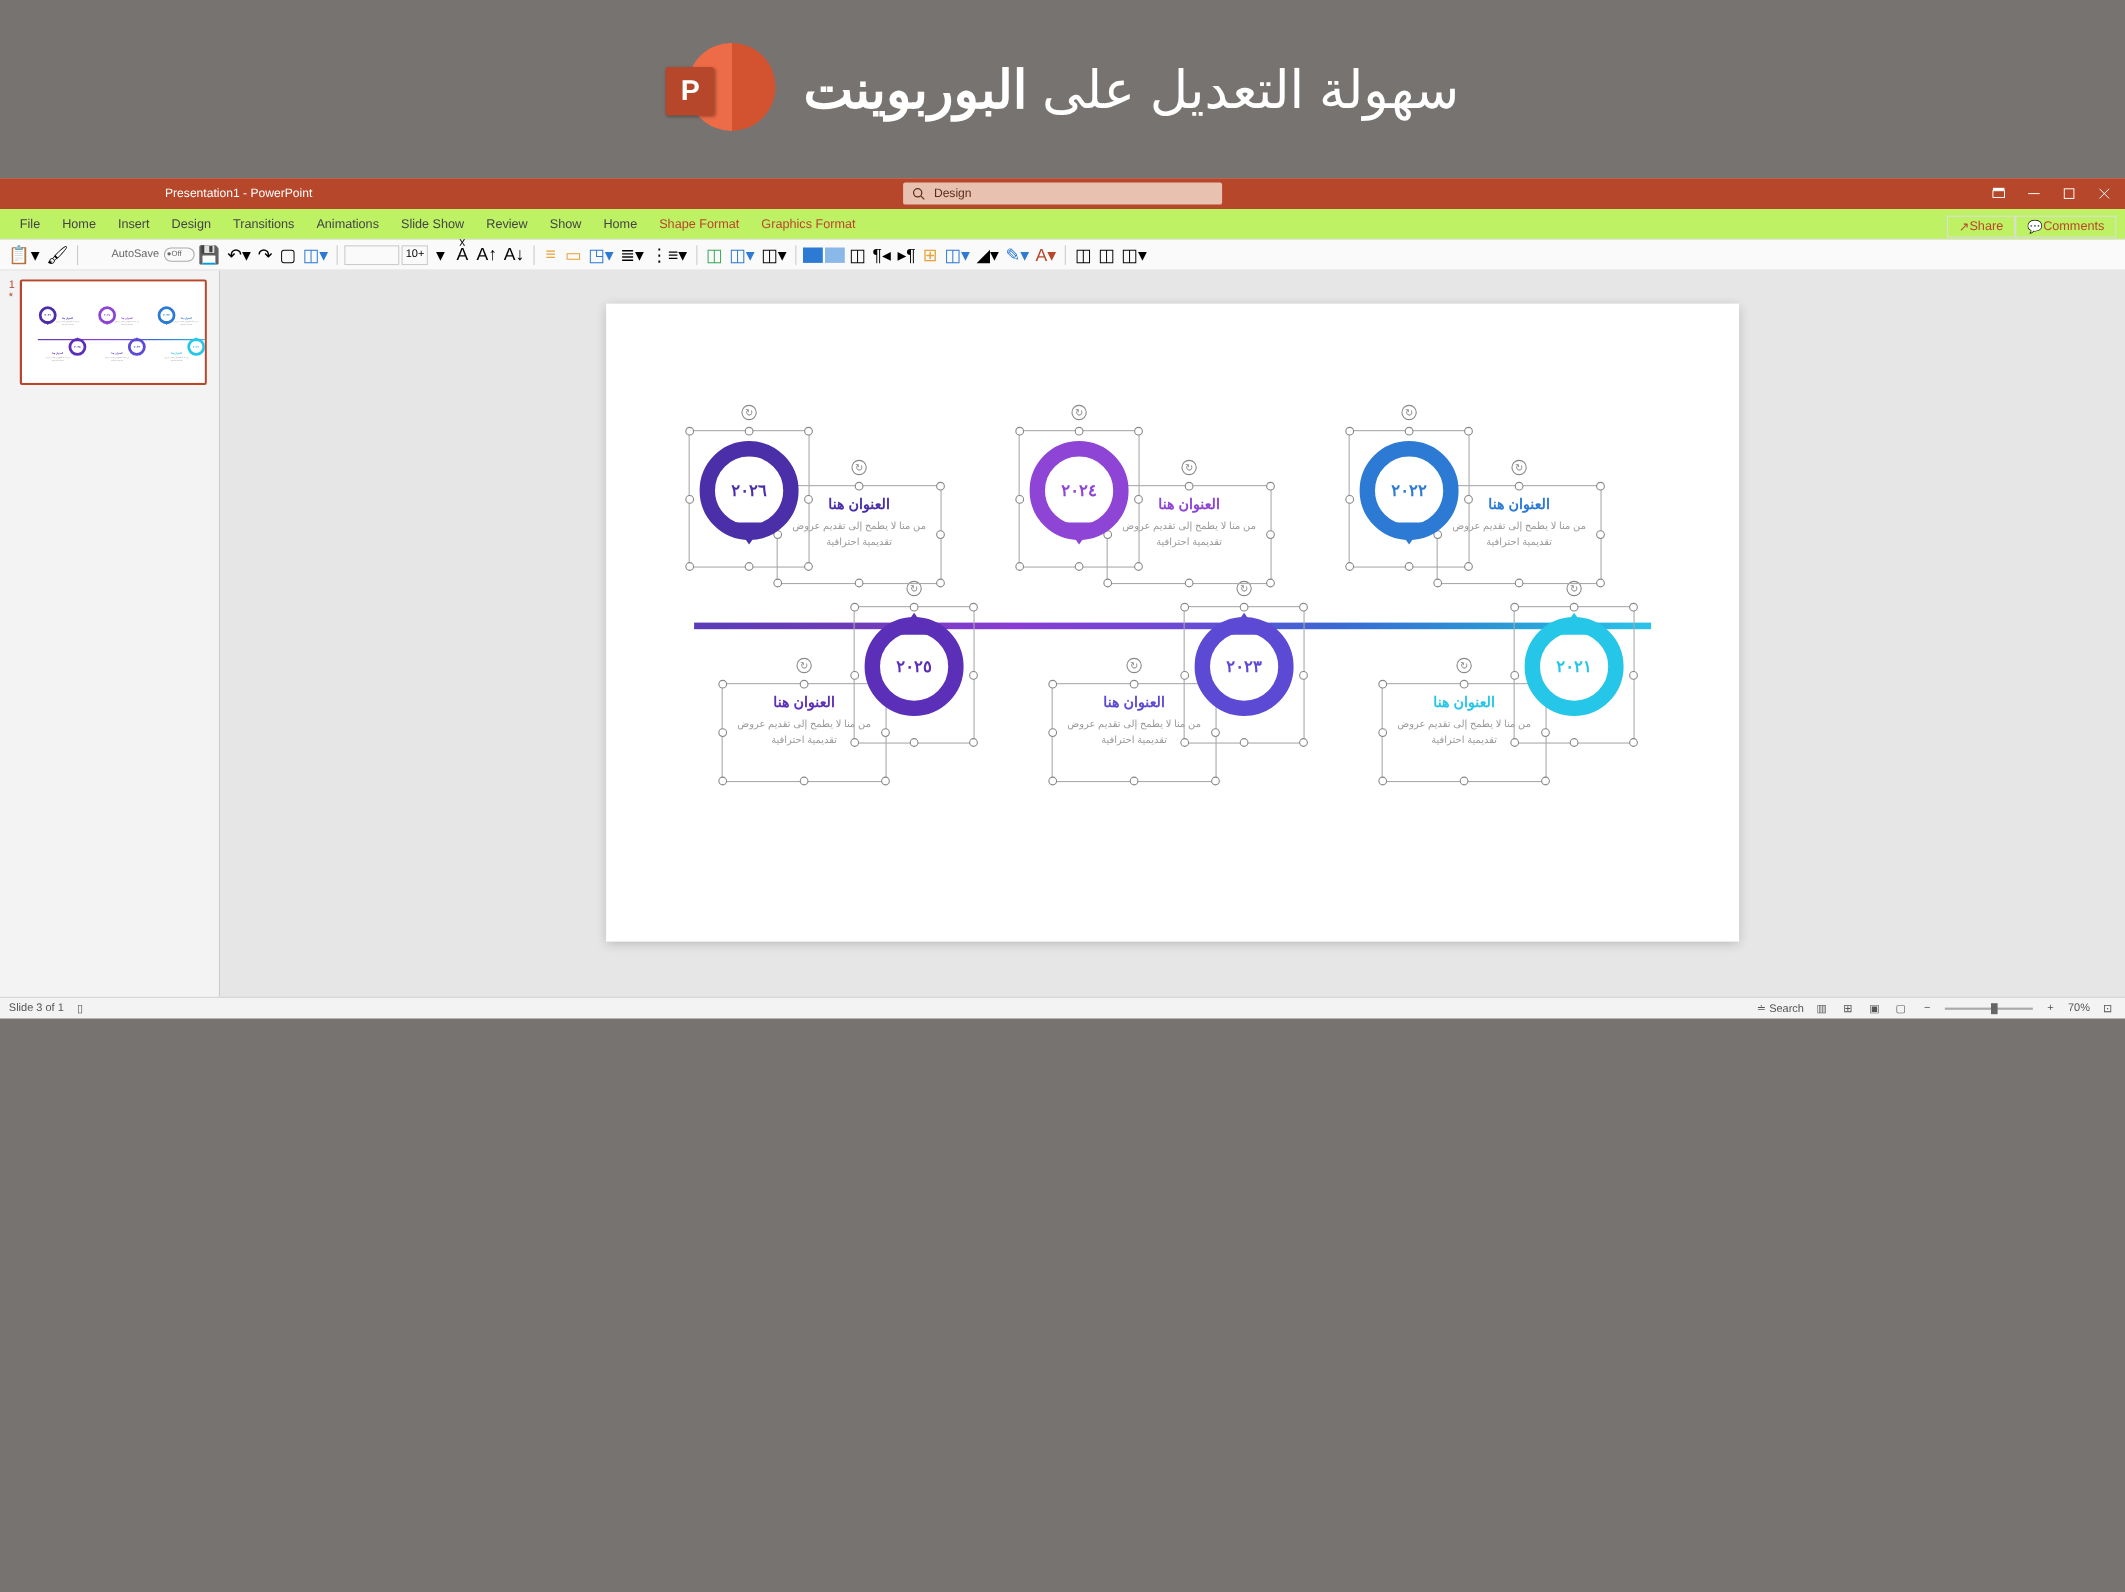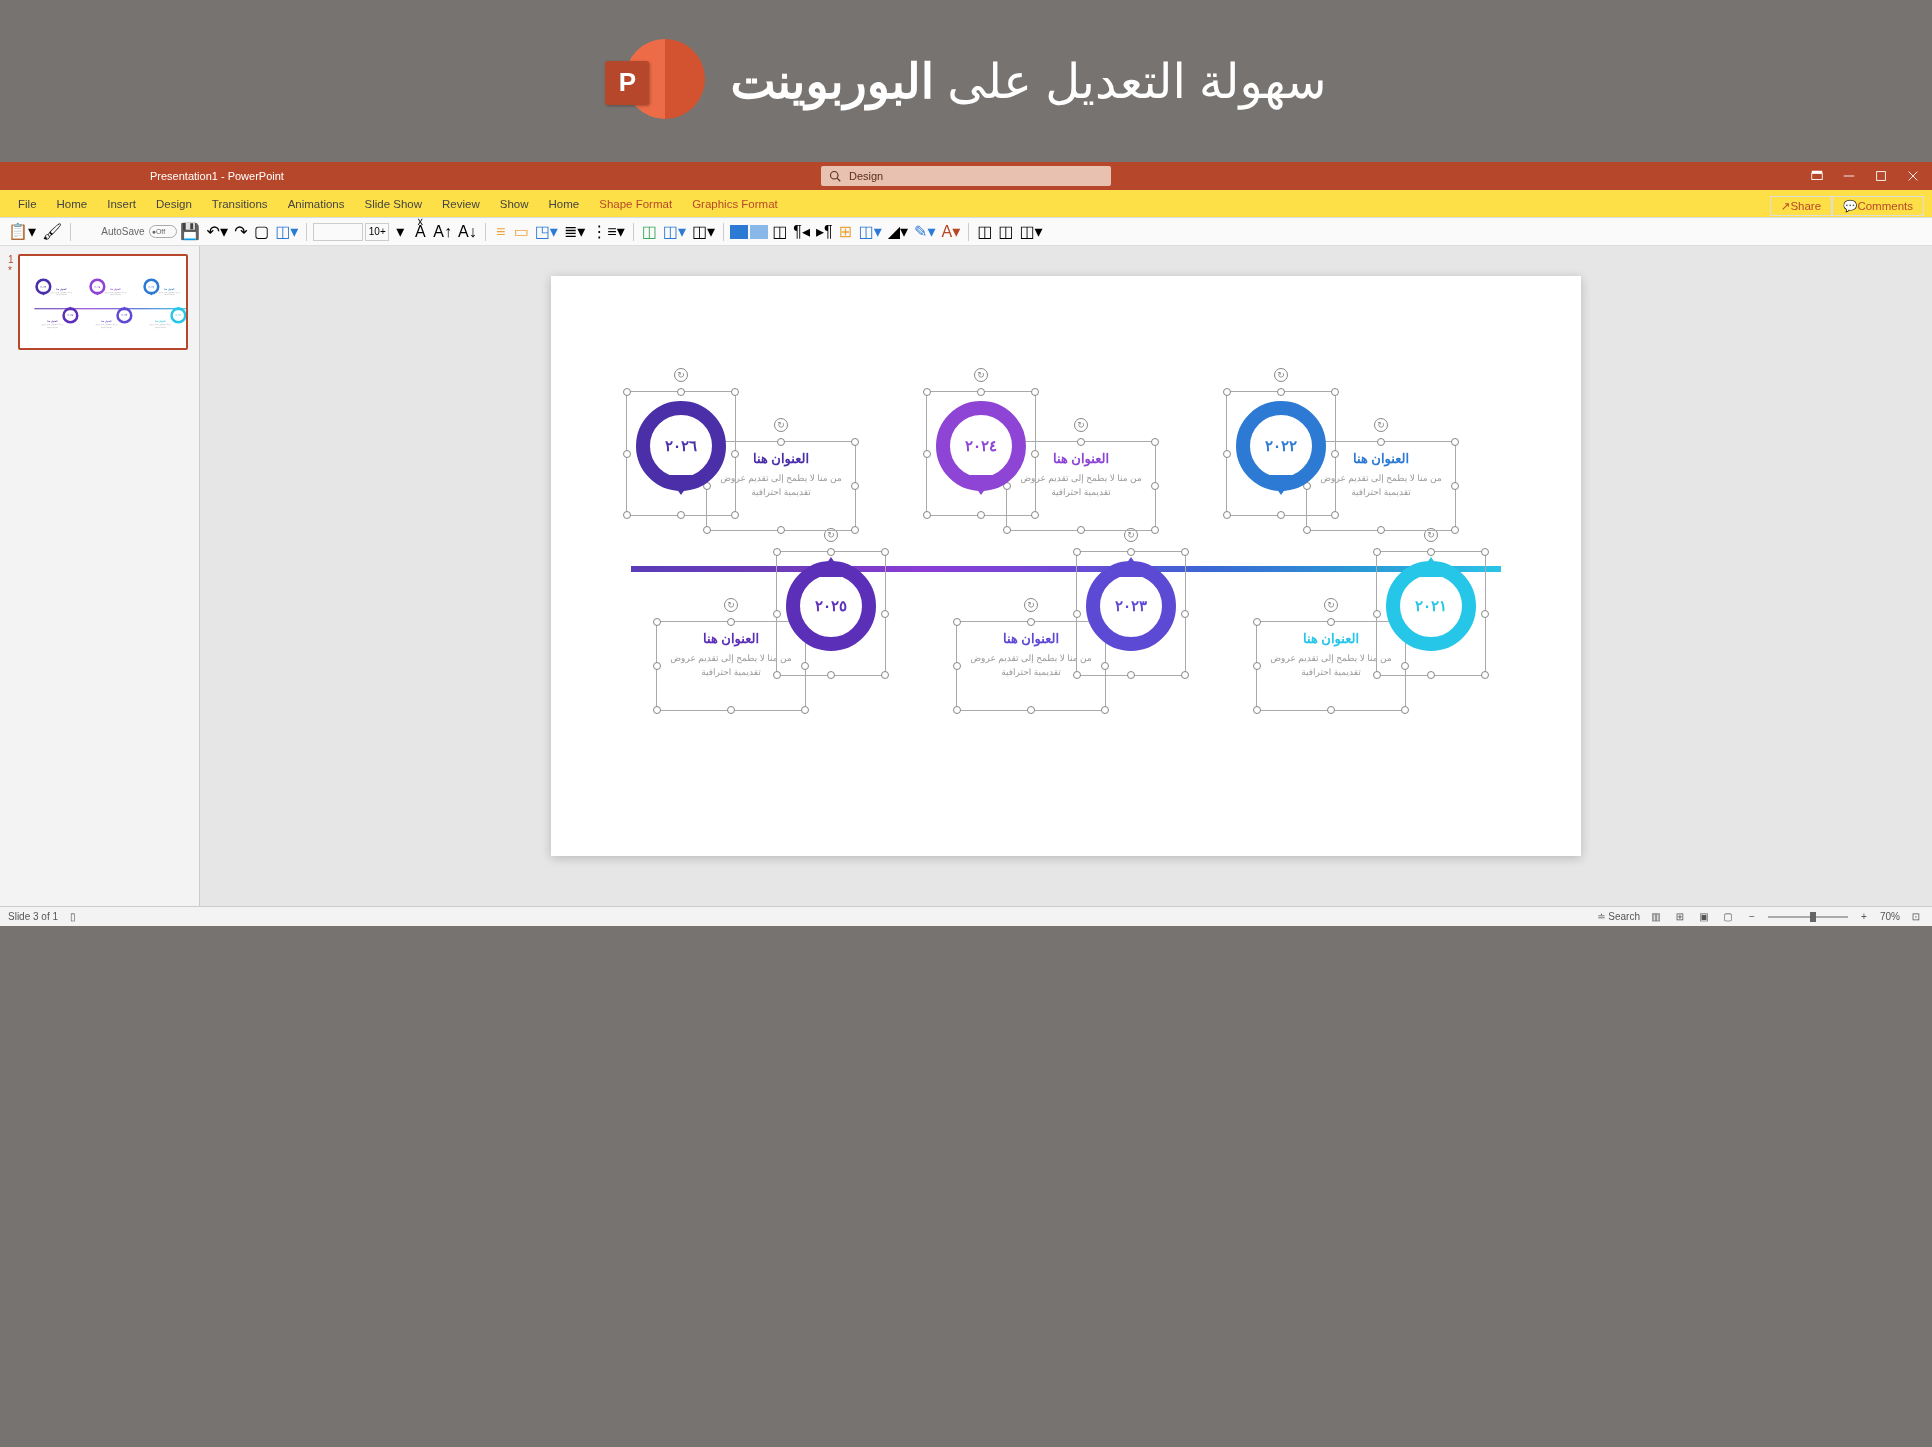--- a/index.html
+++ b/index.html
@@ -15,21 +15,21 @@
 .app-window { background: #f3f3f3; }
 
 .titlebar { height: 28px; background: #b7472a; display: flex; align-items: center; color: #fff; font-size: 11px; }
 .titlebar-left { padding-left: 150px; }
 .titlebar-center { position: absolute; left: 50%; transform: translateX(-50%); }
 .titlebar-search { background: #e8c1b1; width: 290px; height: 20px; border-radius: 2px; display: flex; align-items: center; padding: 0 8px; color: #5b2d1a; }
 .titlebar-search svg { width: 12px; height: 12px; margin-right: 8px; }
 .titlebar-right { margin-left: auto; display: flex; align-items: center; gap: 18px; padding-right: 12px; }
 .win-btn { width: 14px; height: 14px; cursor: pointer; }
 
-.ribbon-tabs { height: 28px; background: #fde047; display: flex; align-items: center; padding: 0 8px; border-bottom: 1px solid #ddd; font-size: 11.5px; }
+.ribbon-tabs { height: 28px; background: #bef264; display: flex; align-items: center; padding: 0 8px; border-bottom: 1px solid #ddd; font-size: 11.5px; }
 .ribbon-tab { padding: 0 10px; color: #444; cursor: pointer; height: 100%; display: flex; align-items: center; }
 .ribbon-tab.context { color: #b7472a; }
 .ribbon-right { margin-left: auto; display: flex; gap: 0; }
 .ribbon-right .ribbon-tab { color: #b7472a; border: 1px solid #ddd; padding: 0 10px; height: 20px; margin-top: 4px; }
 
 .toolbar { height: 28px; background: #fafafa; border-bottom: 1px solid #ddd; display: flex; align-items: center; padding: 0 6px; gap: 2px; }
 .tool-btn { height: 20px; min-width: 18px; display: inline-flex; align-items: center; justify-content: center; cursor: pointer; padding: 0 2px; }
 .tool-sep { width: 1px; height: 18px; background: #ccc; margin: 0 4px; }
 .autosave { display: inline-flex; align-items: center; gap: 4px; font-size: 10px; color: #666; margin-left: 24px; }
 .toggle { width: 28px; height: 13px; border: 1px solid #aaa; border-radius: 7px; display: inline-flex; align-items: center; padding: 0 2px; font-size: 7px; }

